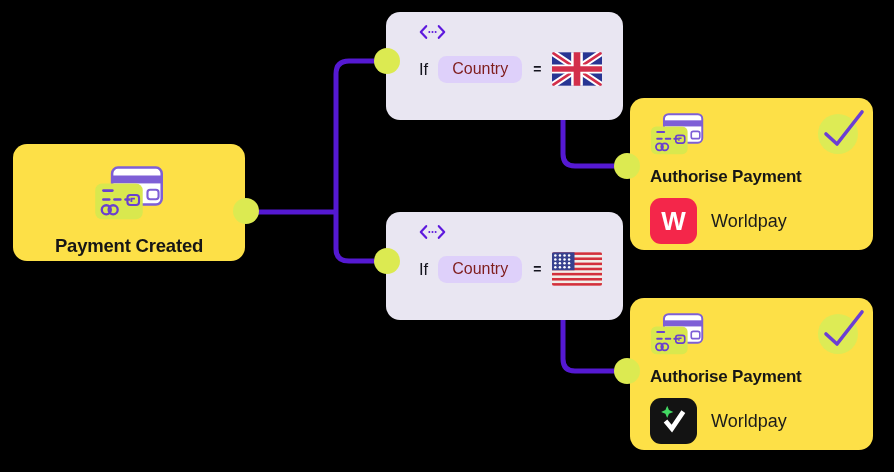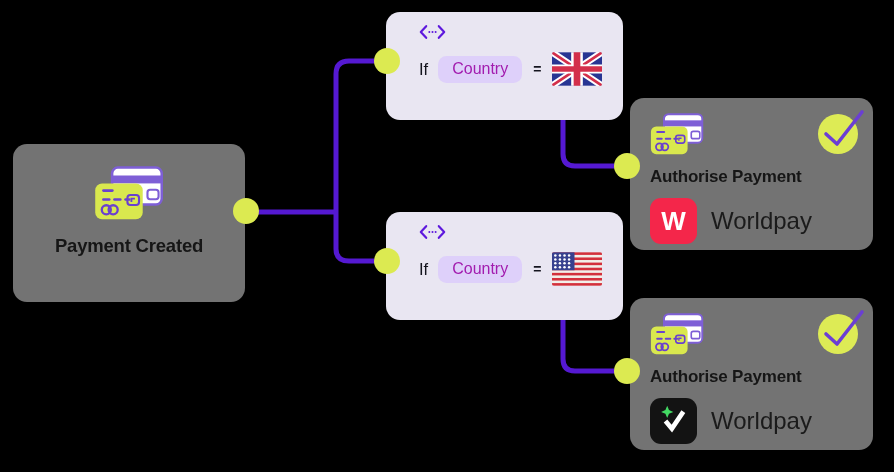--- a/index.html
+++ b/index.html
@@ -19,27 +19,27 @@
     fill: none;
     stroke: #5519d2;
     stroke-width: 5;
     stroke-linecap: round;
   }
   .node {
     position: absolute;
     border-radius: 14px;
     box-sizing: border-box;
   }
-  .node.white { background: #737373; }
+  .node.white { background: #fde047; }
   .node.cond  { background: #e9e6f2; }
 
   
   .payment-node {
     left: 13px; top: 144px;
-    width: 232px; height: 158px;
+    width: 232px; height: 117px;
     display: flex; flex-direction: column;
     align-items: center;
     padding-top: 22px;
   }
   .payment-title {
     margin-top: 12px;
     font-size: 18.5px; font-weight: bold;
     color: #161616; letter-spacing: -0.2px;
   }
 
@@ -54,21 +54,21 @@
   .cond-row {
     margin-top: 8px;
     display: flex; align-items: center;
   }
   .if-label { font-size: 16.5px; color: #14141e; }
   .field-pill {
     margin-left: 10px;
     background: #ded0fa;
     border-radius: 8.5px;
     padding: 4px 14px 5px 14px;
-    font-size: 16px; color: #a21caf;
+    font-size: 16px; color: #7f1d1d;
   }
   .operator { margin-left: 11px; font-size: 14px; font-weight: 600; color: #14141e; }
   .flag { margin-left: 11px; border-radius: 2px; }
 
   
   .auth-node {
     left: 630px;
     width: 243px; height: 152px;
     padding: 15px 0 0 20px;
   }
@@ -90,21 +90,21 @@
     flex: 0 0 auto;
   }
   .provider-logo.worldpay { background: #f4264a; }
   .provider-logo.approvely { background: #131313; }
   .logo-letter {
     color: #fff; font-size: 26px; font-weight: bold;
     line-height: 1;
   }
   .provider-name {
     margin-left: 14px;
-    font-size: 24px; color: #1b1b1b;
+    font-size: 18px; color: #1b1b1b;
   }
   .check-badge {
     position: absolute;
     left: 184px; top: 6px;
     width: 58px; height: 56px;
   }
 
   
   .port {
     position: absolute;

